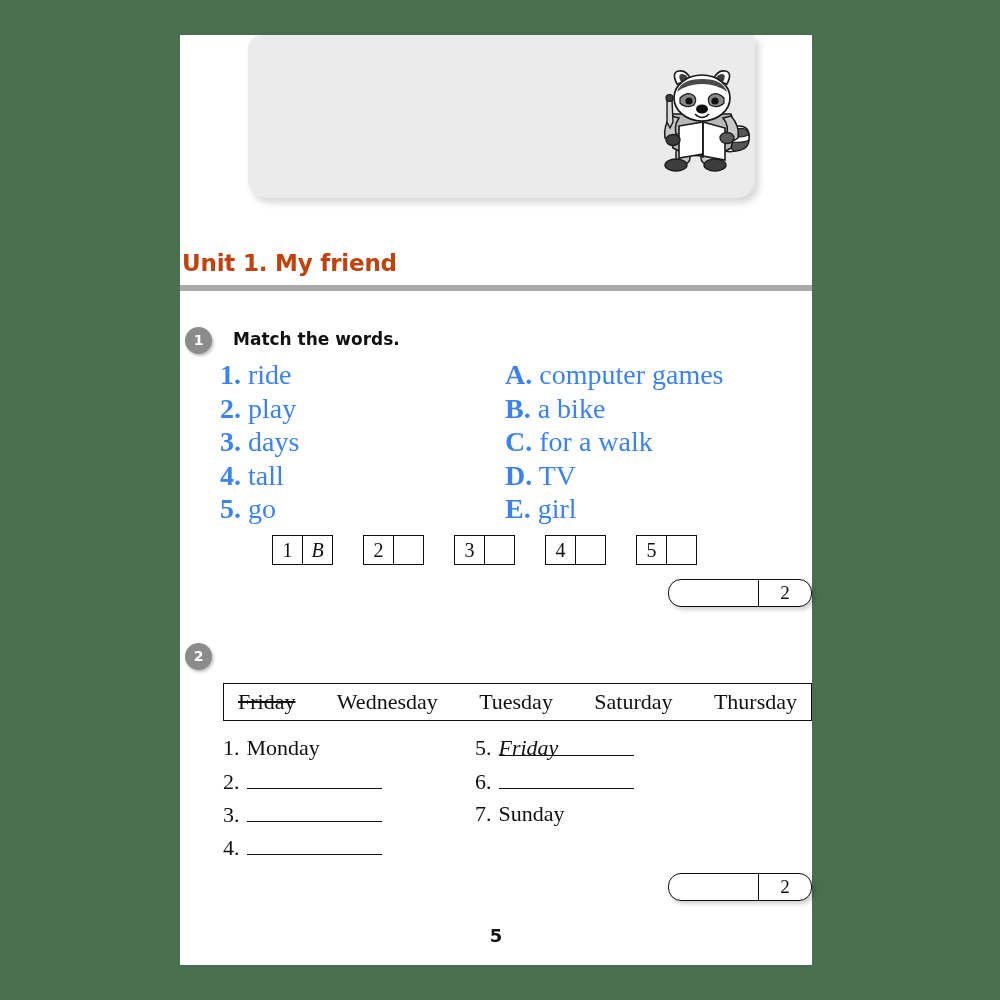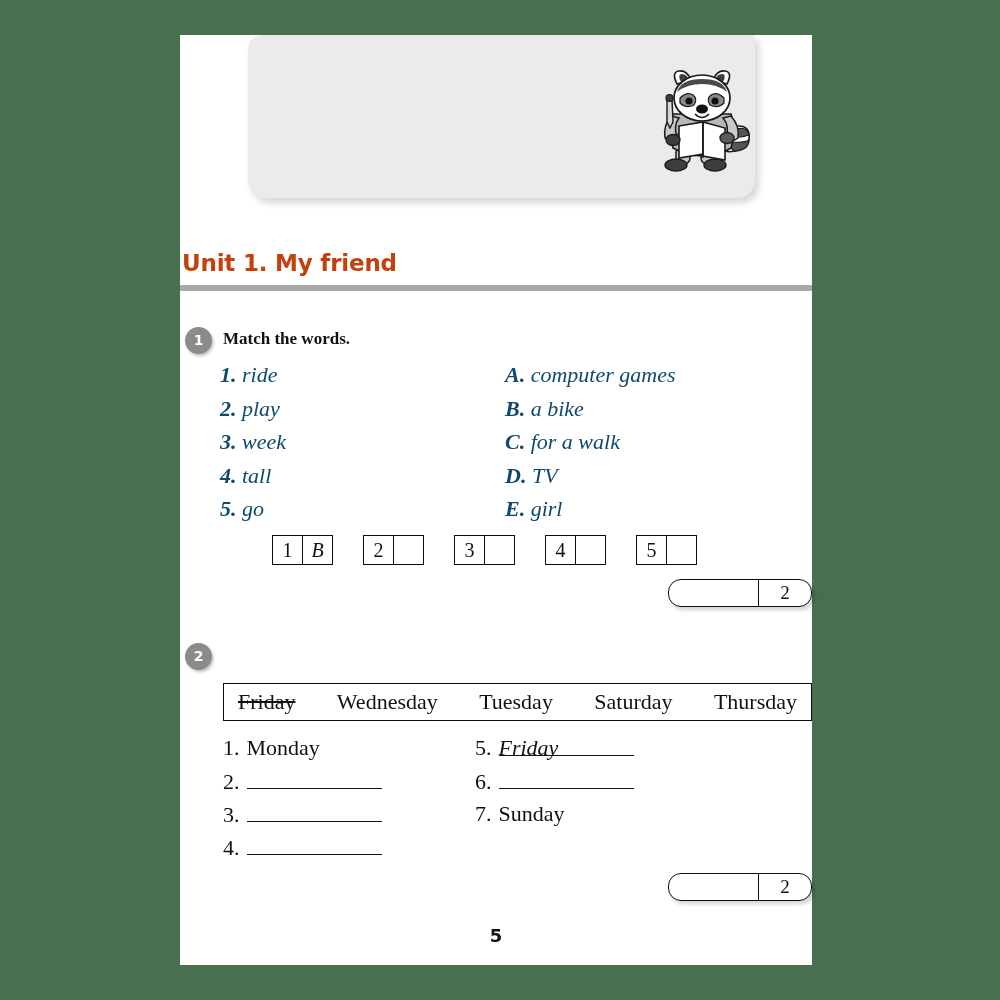--- a/index.html
+++ b/index.html
@@ -93,28 +93,27 @@
   .ex-instruction {
     position: absolute;
     font-family: "DejaVu Sans", sans-serif;
     font-weight: bold;
     font-size: 17px;
     color: #111111;
   }
 
   
   .ex1-badge { left: 5px; top: 292px; }
-  .ex1-instruction { left: 43px; top: 294px; font-family: Liberation Serif, serif; }
+  .ex1-instruction { left: 53px; top: 294px; }
 
   .word-col {
     position: absolute;
-    font-size: 22px;
-    color: #0c4a6e;
+    font-size: 28px;
+    color: #3b82f6;
     line-height: 33.5px;
-    font-style: italic;
   }
   .word-col .num { font-weight: bold; }
   .col-left  { left: 40px;  top: 323px; }
   .col-right { left: 325px; top: 323px; }
 
   
   .ans-row {
     position: absolute;
     left: 92px;
     top: 500px;
@@ -272,21 +271,21 @@
 
   <div class="unit-title">Unit 1. My friend</div>
   <div class="rule"></div>
 
   <div class="ex-badge ex1-badge">1</div>
   <div class="ex-instruction ex1-instruction">Match the words.</div>
 
   <div class="word-col col-left">
     <div><span class="num">1.</span> <span>ride</span></div>
     <div><span class="num">2.</span> <span>play</span></div>
-    <div><span class="num">3.</span> <span>week</span></div>
+    <div><span class="num">3.</span> <span>days</span></div>
     <div><span class="num">4.</span> <span>tall</span></div>
     <div><span class="num">5.</span> <span>go</span></div>
   </div>
 
   <div class="word-col col-right">
     <div><span class="num">A.</span> <span>computer games</span></div>
     <div><span class="num">B.</span> <span>a bike</span></div>
     <div><span class="num">C.</span> <span>for a walk</span></div>
     <div><span class="num">D.</span> <span>TV</span></div>
     <div><span class="num">E.</span> <span>girl</span></div>

